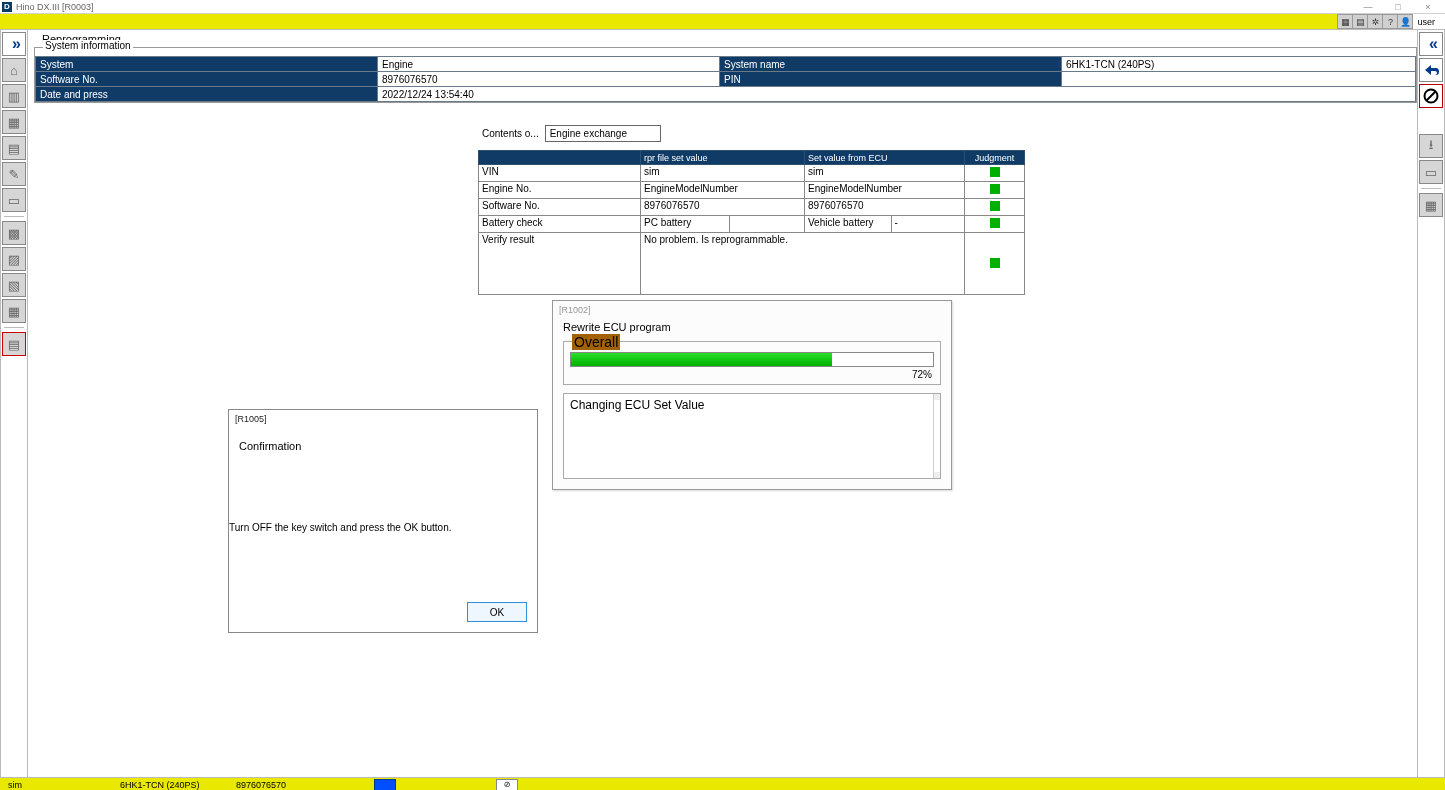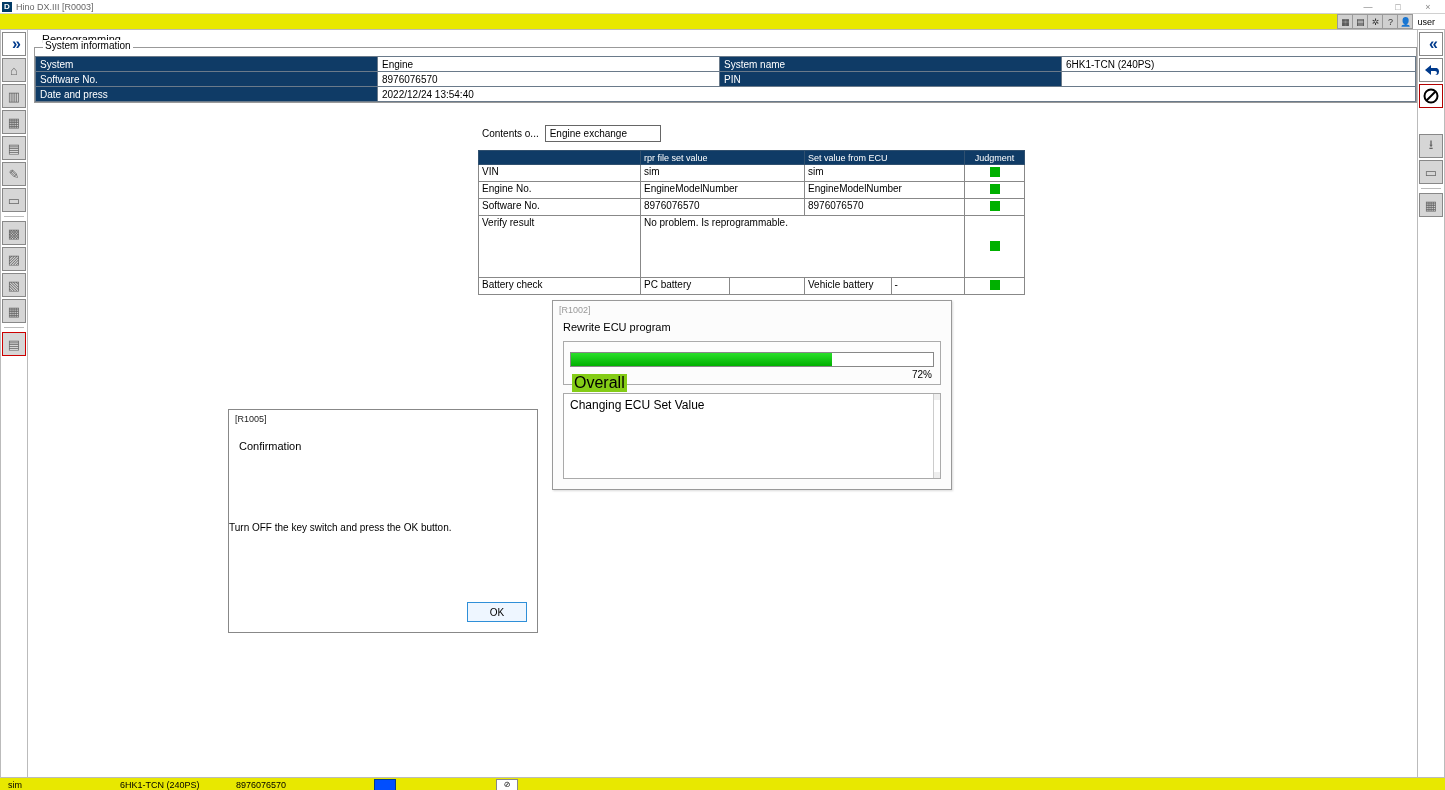--- a/index.html
+++ b/index.html
@@ -259,24 +259,23 @@
   .rewrite-panel .overall-box {
     margin: 4px 10px 2px 10px;
     border: 1px solid #aaa;
     position: relative;
     padding: 10px 6px 4px 6px;
   }
   .rewrite-panel .overall-box .ob-label {
     position: absolute;
     top: -8px;
     left: 8px;
-    background: #84cc16;
-    font-size: 16px;
+    background: #a16207;
+    font-size: 14px;
     padding: 0 2px;
-    margin-top: 40px;
   }
   .progress-track {
     height: 13px;
     border: 1px solid #888;
     background: #fff;
     position: relative;
   }
   .progress-fill {
     position: absolute;
     top: 0; left: 0; bottom: 0;
@@ -516,25 +515,20 @@
           <td>Engine No.</td>
           <td>EngineModelNumber</td>
           <td>EngineModelNumber</td>
           <td class="jc"><span class="judge-green"></span></td>
         </tr>
         <tr>
           <td>Software No.</td>
           <td>8976076570</td>
           <td>8976076570</td>
           <td class="jc"><span class="judge-green"></span></td>
-        </tr>
-        <tr style="height:62px">
-          <td>Verify result</td>
-          <td colspan="2">No problem. Is reprogrammable.</td>
-          <td class="jc" style="vertical-align:middle"><span class="judge-green"></span></td>
         </tr>
         <tr>
           <td>Battery check</td>
           <td style="padding:0">
             <table style="width:100%;border-collapse:collapse;table-layout:fixed">
                   <tbody>
                     <tr>
               <td style="border:none;border-right:1px solid #888;width:50%">PC battery</td>
               <td style="border:none"></td>
             </tr>
@@ -546,20 +540,25 @@
                   <tbody>
                     <tr>
               <td style="border:none;border-right:1px solid #888;width:50%">Vehicle battery</td>
               <td style="border:none">-</td>
             </tr>
                   </tbody>
                 </table>
           </td>
           <td class="jc"><span class="judge-green"></span></td>
         </tr>
+        <tr style="height:62px">
+          <td>Verify result</td>
+          <td colspan="2">No problem. Is reprogrammable.</td>
+          <td class="jc" style="vertical-align:middle"><span class="judge-green"></span></td>
+        </tr>
       </tbody>
         </table>
     </div>
 
     <div class="rewrite-panel">
       <div class="panel-id">[R1002]</div>
       <div class="panel-title">Rewrite ECU program</div>
       <div class="overall-box">
         <span class="ob-label">Overall</span>
         <div class="progress-track">

